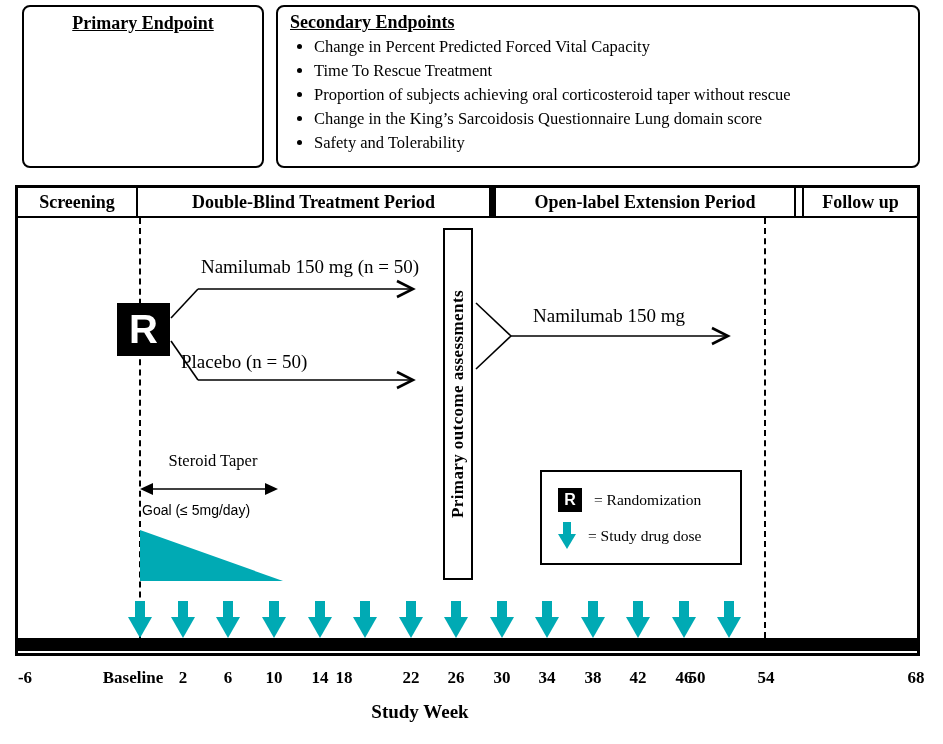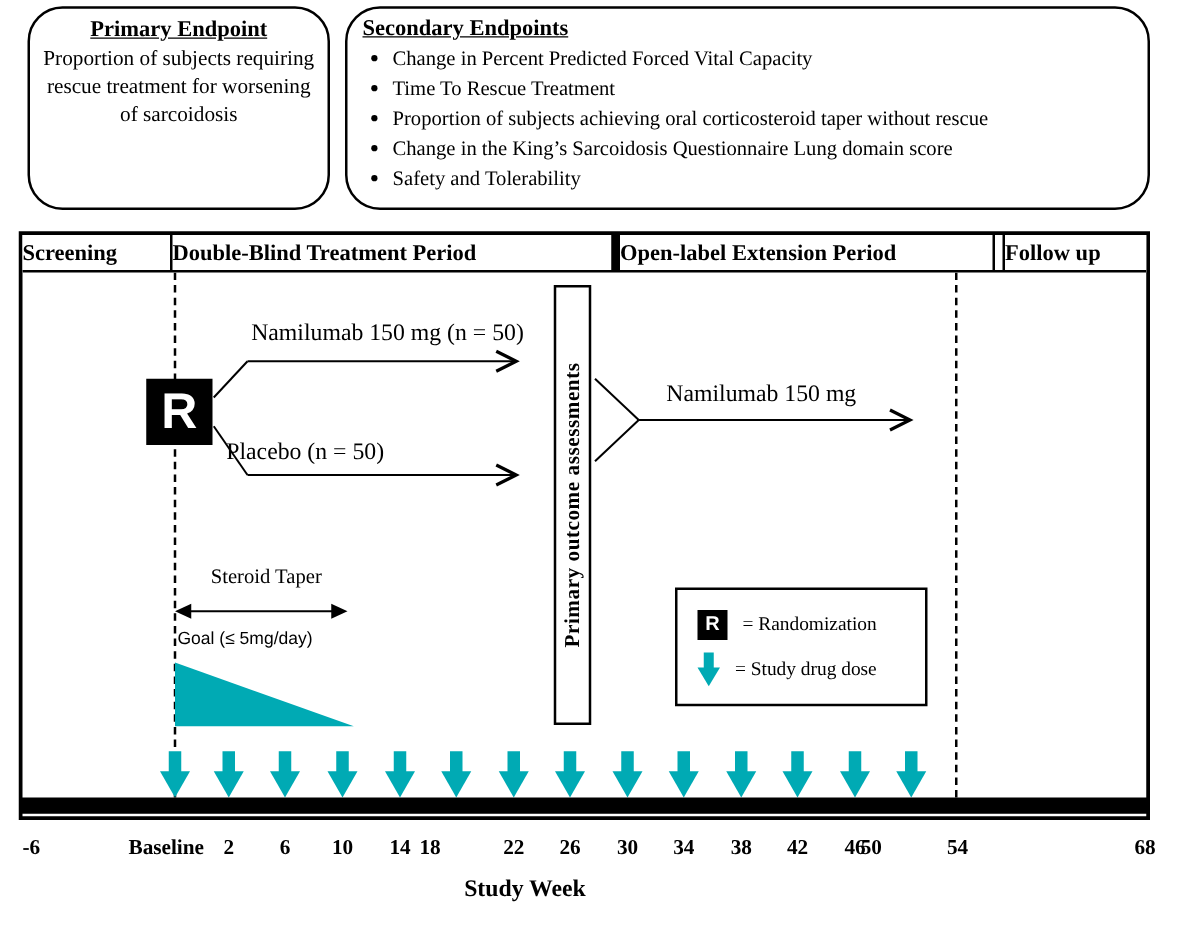--- a/index.html
+++ b/index.html
@@ -4,34 +4,34 @@
 <style>
   :root { --teal:#00AAB4; --black:#000000; }
   * { box-sizing: border-box; }
   body { margin:0; background:#fff; }
   .canvas {
     position:relative; width:943px; height:744px; background:#fff;
     font-family:"Liberation Serif", serif; color:#000; overflow:hidden;
   }
 
   
-  .endpoint-box { position:absolute; border:2.5px solid #000; border-radius:28px; background:#fff; }
+  .endpoint-box { position:absolute; border:2.5px solid #000; border-radius:8px; background:#fff; }
   .box-primary { left:22px; top:5px; width:242px; height:163px; text-align:center; padding:6px 8px; }
   .box-secondary { left:276px; top:5px; width:644px; height:163px; padding:5px 10px 0 12px; }
   .box-title { font-weight:bold; text-decoration:underline; font-size:18px; }
   .primary-body { font-size:17px; line-height:1.32; margin-top:2px; }
   ul.bullets { margin:2px 0 0 0; padding-left:24px; font-size:16.5px; line-height:1.45; }
   ul.bullets li { list-style:disc; }
 
   
   .frame { position:absolute; left:15px; top:185px; width:905px; height:471px; border:3px solid #000; background:#fff; }
 
   
   .periods { position:absolute; left:18px; top:188px; width:899px; height:30px; display:flex; border-bottom:2.5px solid #000; background:#fff; z-index:3; }
-  .period-cell { font-weight:bold; font-size:18px; text-align:left; line-height:28px; white-space:nowrap; overflow:hidden; }
+  .period-cell { font-weight:bold; font-size:18px; text-align:center; line-height:28px; white-space:nowrap; overflow:hidden; }
   .p-screening { width:120px; border-right:2.5px solid #000; }
   .p-db { width:351px; }
   .p-divider { width:7px; background:#000; }
   .p-ol { width:300px; border-right:2.5px solid #000; }
   .p-gap { width:6px; }
   .p-fu { flex:1; border-left:2.5px solid #000; }
 
   
   .dash-line { position:absolute; width:0; border-left:2.5px dashed #000; top:218px; height:420px; z-index:2; }
   .dash-baseline { left:139px; }
@@ -79,21 +79,20 @@
 
   svg.lines { position:absolute; left:0; top:0; width:943px; height:744px; pointer-events:none; z-index:2; }
 </style>
 </head>
 <body>
 
 <div class="canvas">
 
   <div class="endpoint-box box-primary">
     <div class="box-title">Primary Endpoint</div>
-    <div class="primary-body">Proportion of subjects requiring rescue treatment for worsening of sarcoidosis</div>
   </div>
 
   <div class="endpoint-box box-secondary">
     <div class="box-title">Secondary Endpoints</div>
     <ul class="bullets">
       <li>Change in Percent Predicted Forced Vital Capacity</li>
       <li>Time To Rescue Treatment</li>
       <li>Proportion of subjects achieving oral corticosteroid taper without rescue</li>
       <li>Change in the King’s Sarcoidosis Questionnaire Lung domain score</li>
       <li>Safety and Tolerability</li>

